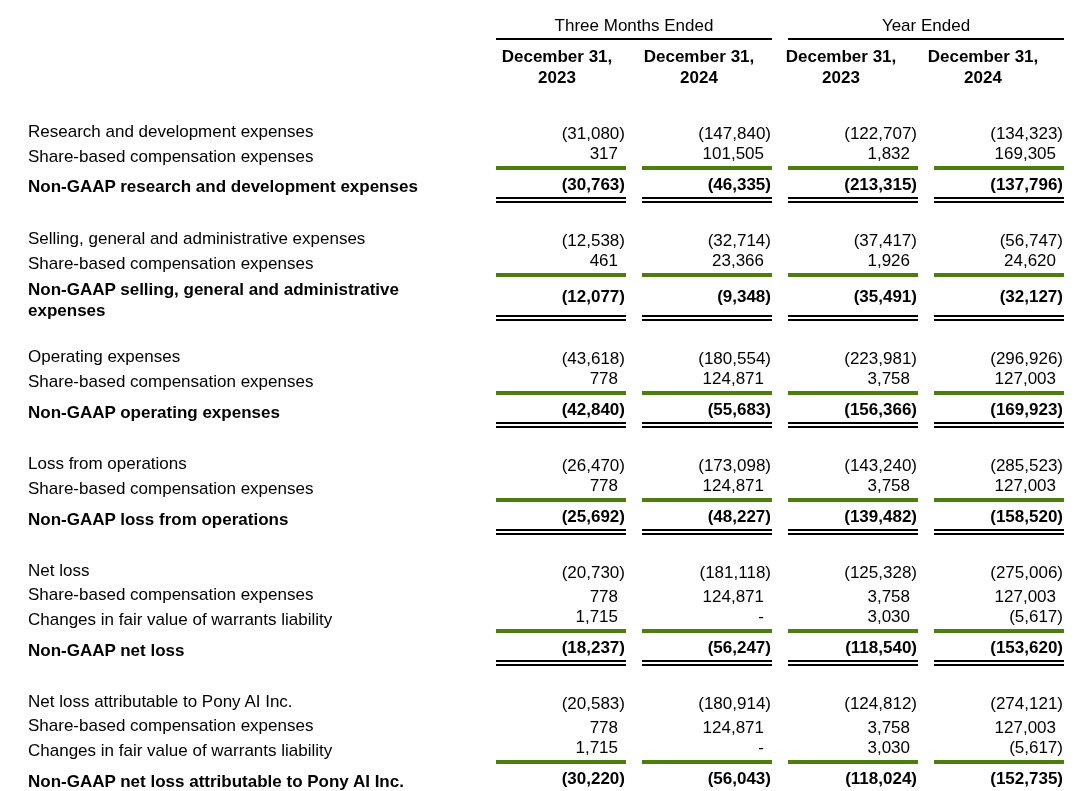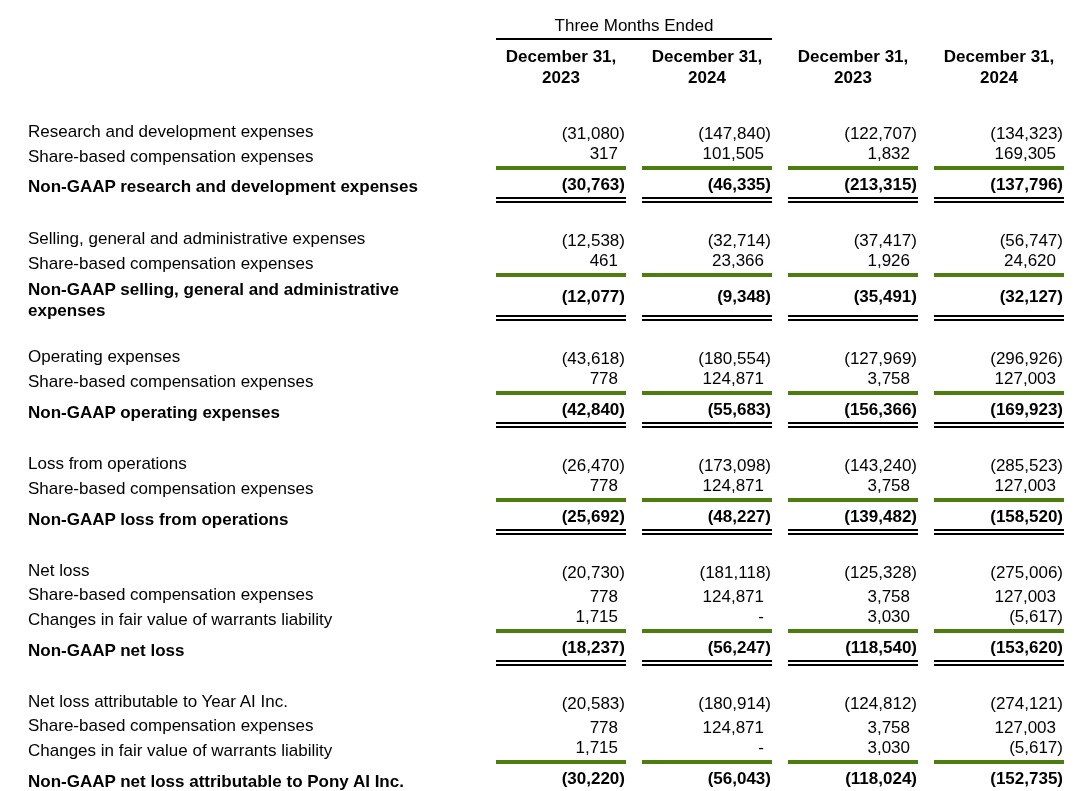--- a/index.html
+++ b/index.html
@@ -30,20 +30,21 @@
   }
   .group-cell {
     text-align: center;
     font-weight: 400;
     border-bottom: 2px solid #000;
     padding-bottom: 2px;
   }
   .head-cols {
     margin-top: 4px;
     margin-bottom: 31px;
+    gap: 12px;
   }
   .colhead {
     text-align: center;
     font-weight: 700;
     line-height: 1.25;
     padding-top: 2px;
   }
   .section {
     margin-bottom: 24px;
   }
@@ -83,20 +84,21 @@
   }
 </style>
 </head>
 <body>
 
 <div class="page">
 
   <div class="grid-g">
     <div></div>
     <div class="group-cell">Three Months Ended</div>
+    <div class="group-cell">Year Ended</div>
   </div>
 
   <div class="grid-5 head-cols">
     <div></div>
     <div class="colhead">
       <div>December 31,</div>
       <div>2023</div>
     </div>
     <div class="colhead">
       <div>December 31,</div>
@@ -157,21 +159,21 @@
           <div class="val">(9,348)</div>
           <div class="val">(35,491)</div>
           <div class="val">(32,127)</div>
         </div>
       </div>
       <div class="section">
         <div class="row grid-5">
           <div class="label">Operating expenses</div>
           <div class="val">(43,618)</div>
           <div class="val">(180,554)</div>
-          <div class="val">(127,969)</div>
+          <div class="val">(223,981)</div>
           <div class="val">(296,926)</div>
         </div>
         <div class="row grid-5 rule-row">
           <div class="label">Share-based compensation expenses</div>
           <div class="val pad">778</div>
           <div class="val pad">124,871</div>
           <div class="val pad">3,758</div>
           <div class="val pad">127,003</div>
         </div>
         <div class="row grid-5 total-row">
@@ -230,21 +232,21 @@
         <div class="row grid-5 total-row">
           <div class="label">Non-GAAP net loss</div>
           <div class="val">(18,237)</div>
           <div class="val">(56,247)</div>
           <div class="val">(118,540)</div>
           <div class="val">(153,620)</div>
         </div>
       </div>
       <div class="section">
         <div class="row grid-5">
-          <div class="label">Net loss attributable to Year AI Inc.</div>
+          <div class="label">Net loss attributable to Pony AI Inc.</div>
           <div class="val">(20,583)</div>
           <div class="val">(180,914)</div>
           <div class="val">(124,812)</div>
           <div class="val">(274,121)</div>
         </div>
         <div class="row grid-5">
           <div class="label">Share-based compensation expenses</div>
           <div class="val pad">778</div>
           <div class="val pad">124,871</div>
           <div class="val pad">3,758</div>

